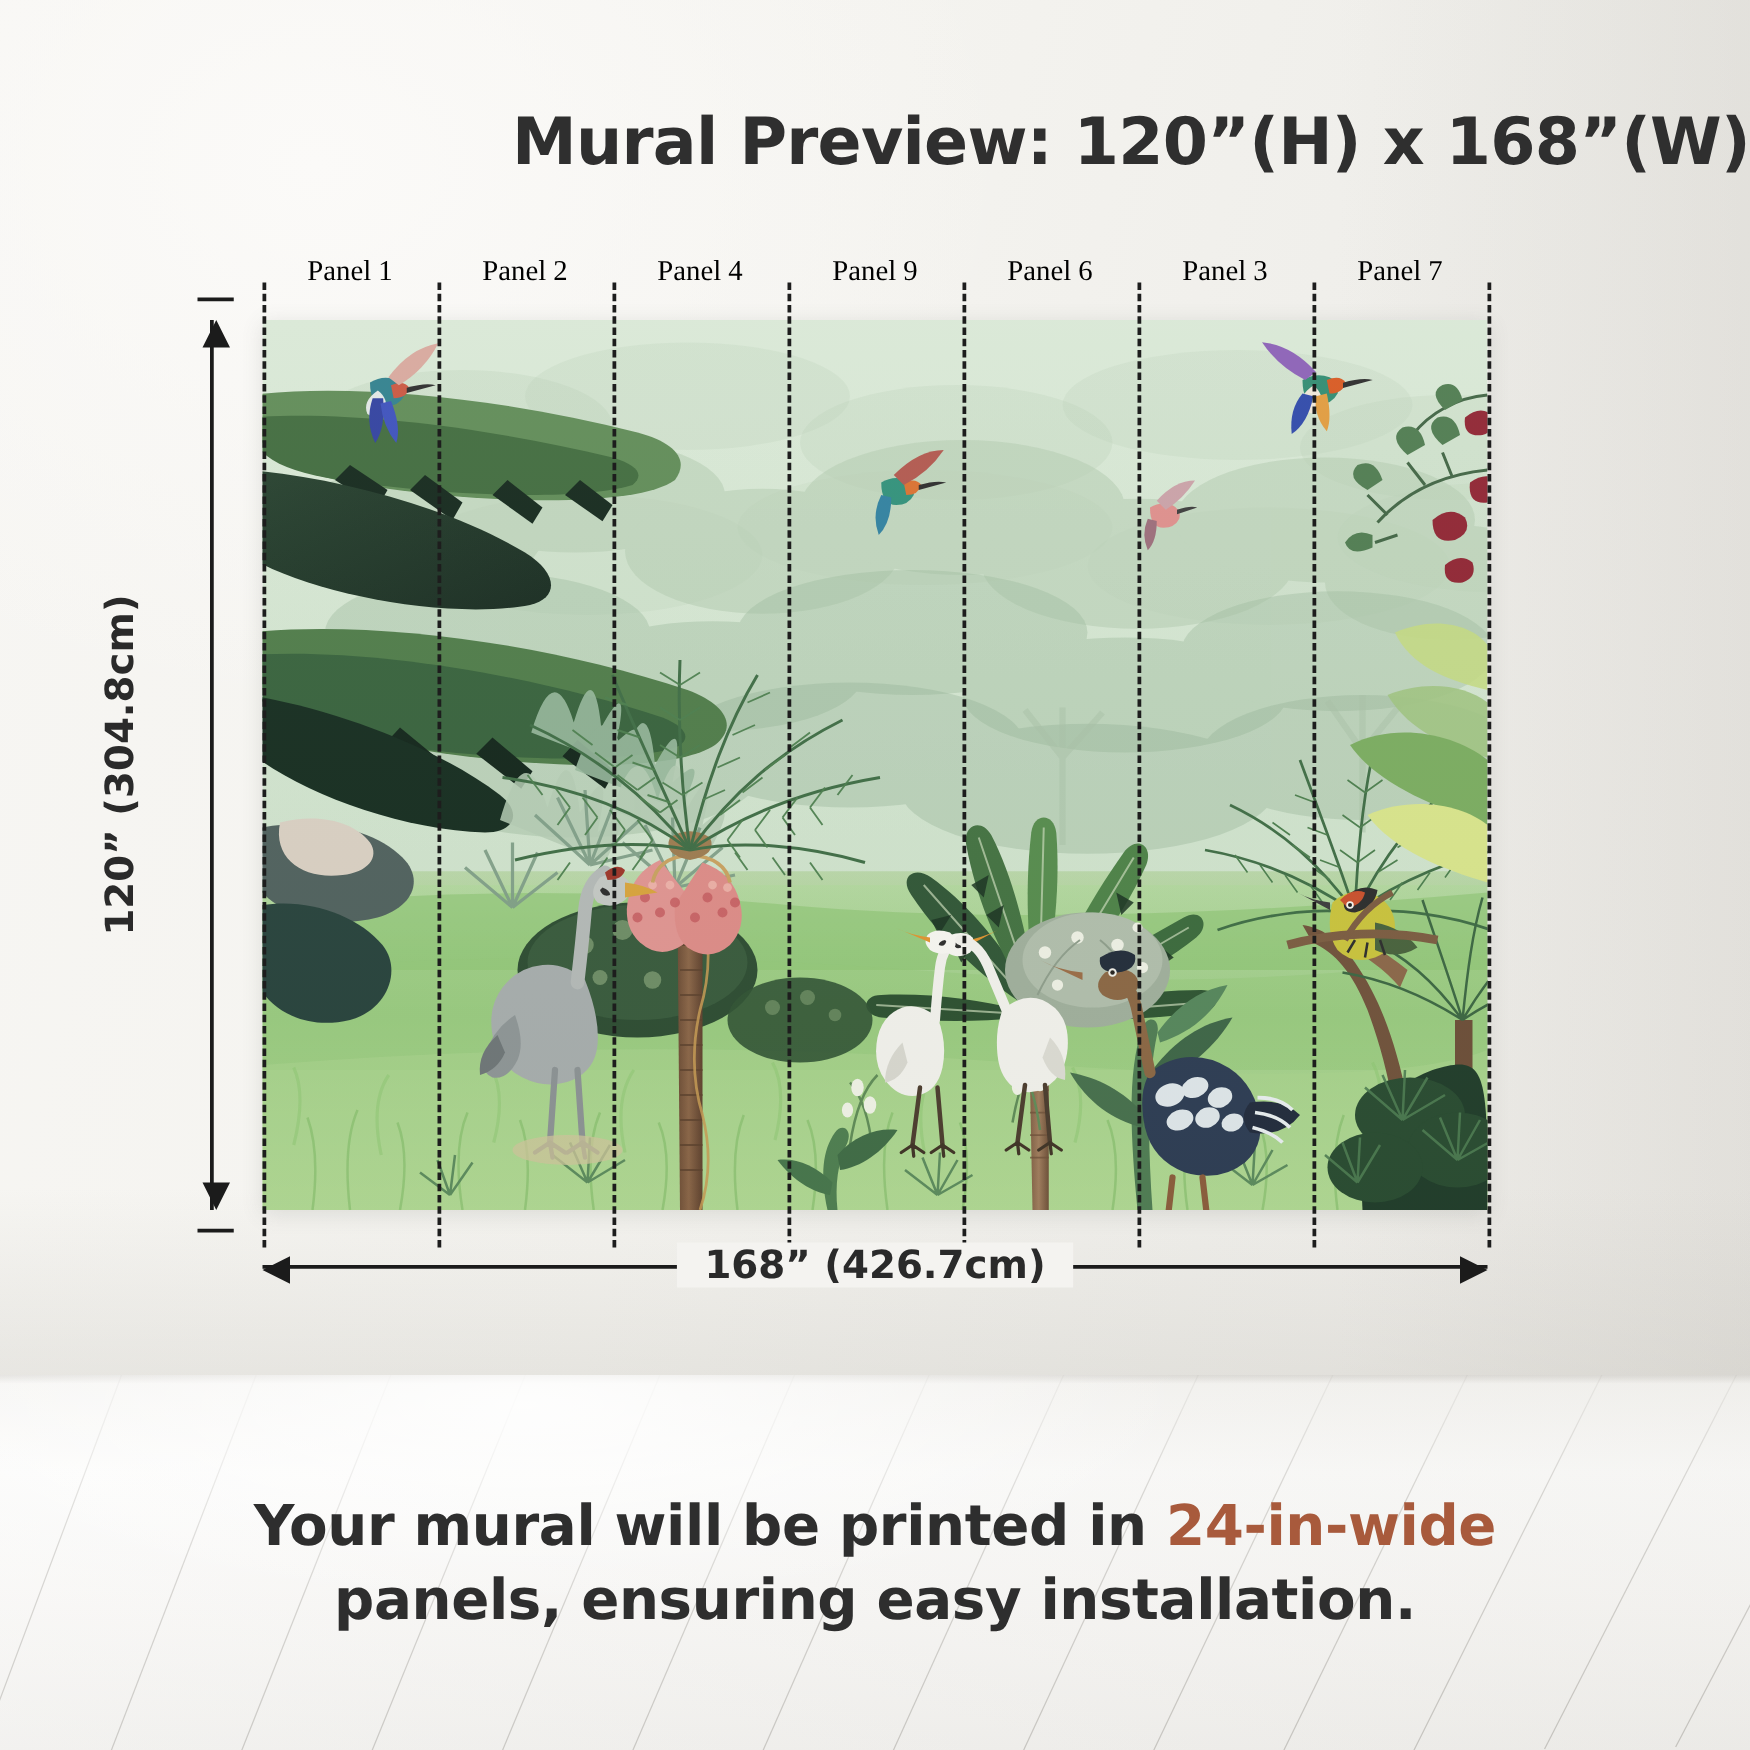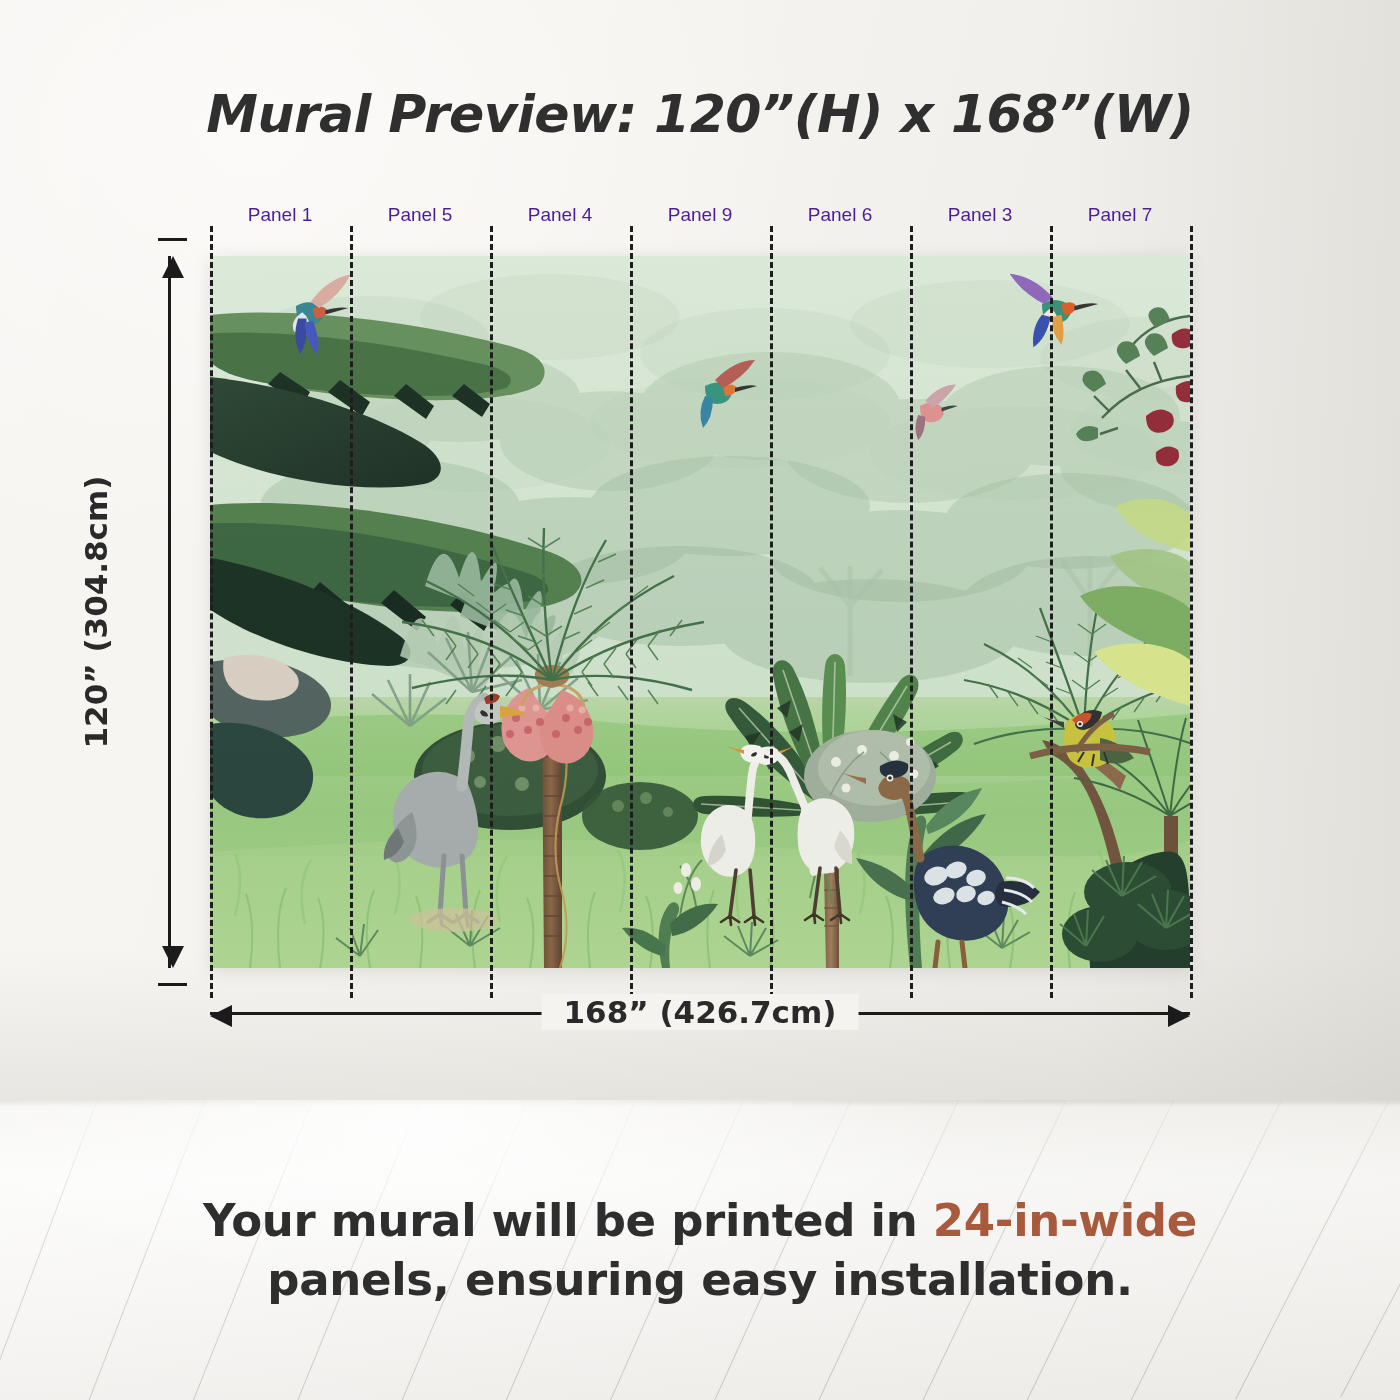--- a/index.html
+++ b/index.html
@@ -49,26 +49,25 @@
     position:absolute; left:0; top:0; width:1400px; height:300px;
     background:
       radial-gradient(ellipse 760px 230px at 30% 8%, rgba(255,255,255,.85) 0%, rgba(255,255,255,0) 70%),
       linear-gradient(96deg, rgba(255,255,255,.25), rgba(225,223,218,.22));
     pointer-events:none;
   }
 
   
   #title {
     position:absolute; left:0; top:84px; width:1400px;
-    text-align:center;
+    text-align:right;
     font-size:52px; font-weight:bold; letter-spacing:-0.6px;
     color:#2f2f2f;
     font-family:"DejaVu Sans", sans-serif;
     white-space:nowrap;
-    font-style:italic;
   }
 
   
   #mural-stage { position:absolute; left:210px; top:256px; width:980px; height:712px; }
   #mural {
     position:absolute; inset:0; overflow:hidden;
     box-shadow:0 3px 16px rgba(90,95,88,.16);
   }
 
   
@@ -87,23 +86,23 @@
 
   svg.art { position:absolute; left:0; top:0; width:980px; height:712px; overflow:visible; }
 
   
   .divider {
     position:absolute; top:-30px; height:772px; width:0;
     border-left:3px dashed #1d1d1d;
   }
   .panel-label {
     position:absolute; top:-52px;
-    font-size:19px; color:#4c1d95; white-space:nowrap;
+    font-size:23px; color:#000000; white-space:nowrap;
     transform:translateX(-50%);
-    font-family:Liberation Sans, sans-serif;
+    font-family:Liberation Serif, serif;
   }
 
   
   #dim-v {
     position:absolute; left:168px; top:256px; width:0; height:712px;
     border-left:3px solid #1b1b1b;
   }
   .cap {
     position:absolute; left:-13px; width:29px; height:3px; background:#1b1b1b;
   }
@@ -745,21 +744,21 @@
   <div id="panel-overlay">
       <div class="divider" style="left: 0px;"></div>
       <div class="divider" style="left: 140px;"></div>
       <div class="divider" style="left: 280px;"></div>
       <div class="divider" style="left: 420px;"></div>
       <div class="divider" style="left: 560px;"></div>
       <div class="divider" style="left: 700px;"></div>
       <div class="divider" style="left: 840px;"></div>
       <div class="divider" style="left: 980px;"></div>
       <div class="panel-label" style="left: 70px;">Panel 1</div>
-      <div class="panel-label" style="left: 210px;">Panel 5</div>
+      <div class="panel-label" style="left: 210px;">Panel 2</div>
       <div class="panel-label" style="left: 350px;">Panel 4</div>
       <div class="panel-label" style="left: 490px;">Panel 9</div>
       <div class="panel-label" style="left: 630px;">Panel 6</div>
       <div class="panel-label" style="left: 770px;">Panel 3</div>
       <div class="panel-label" style="left: 910px;">Panel 7</div>
     </div>
 </div>
 
 <div id="dim-v">
   <div class="cap" style="top:-18px;"></div>

